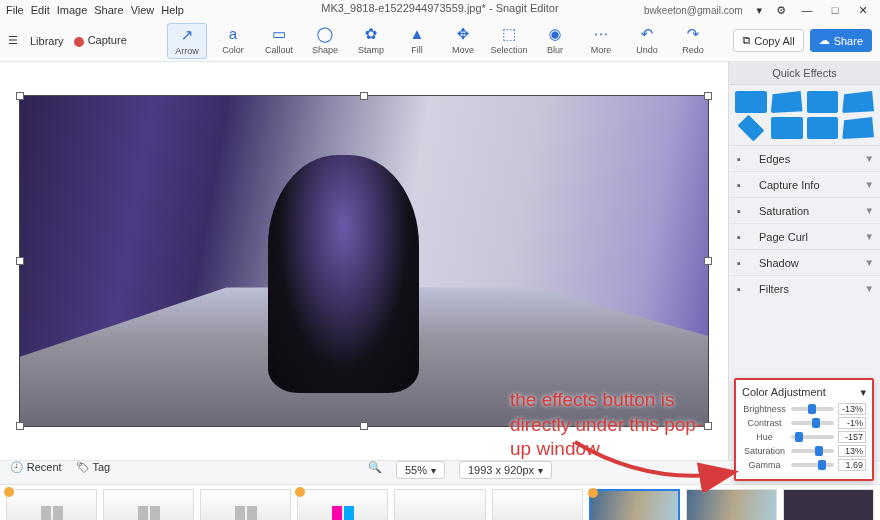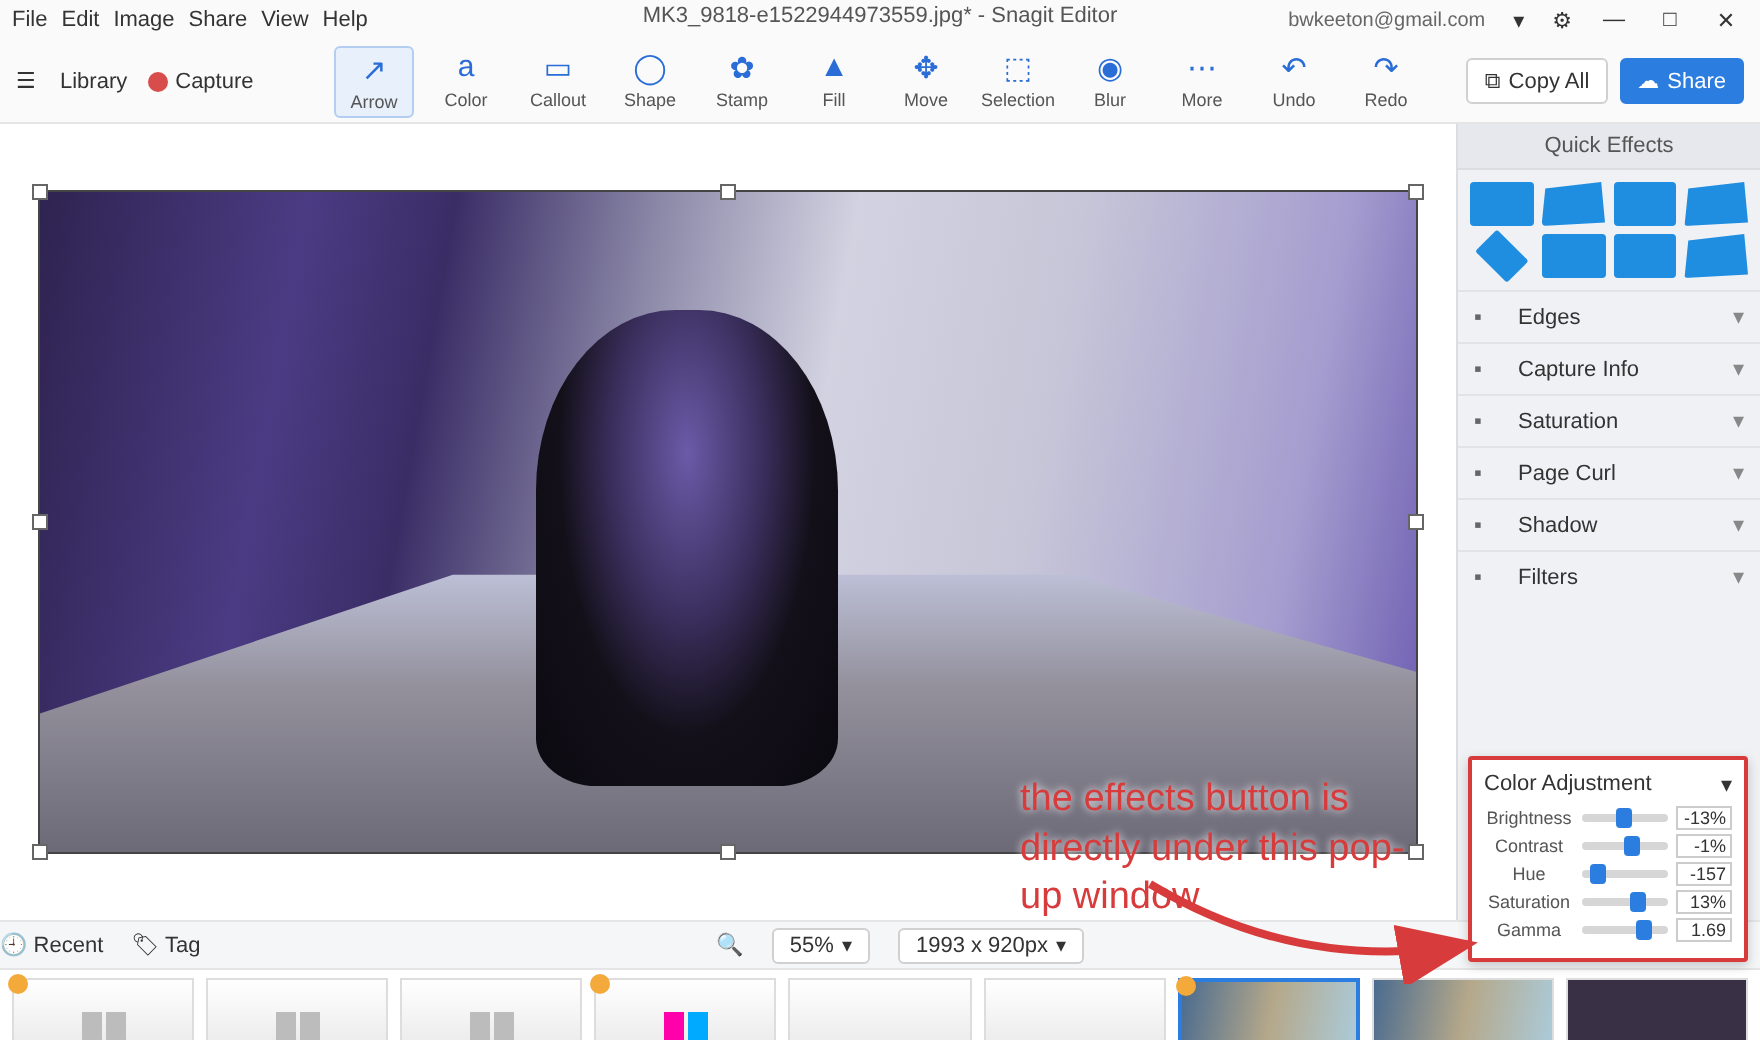--- a/index.html
+++ b/index.html
@@ -35,21 +35,21 @@
 .rails{width:152px;background:#f0f1f5;border-left:1px solid #dcdde2;display:flex;flex-direction:column}
 .panelhdr{text-align:center;padding:5px 4px;background:#e6e8ee;color:#555;font-size:11px;border-bottom:1px solid #dcdde2;position:relative}
 .help{position:absolute;right:6px;top:4px;width:14px;height:14px;border-radius:50%;background:#ccc;color:#fff;font-size:10px;text-align:center;line-height:14px}
 .qegrid{display:grid;grid-template-columns:repeat(4,1fr);gap:4px;padding:6px}
 .qe{height:22px;background:#1f8de0;border-radius:2px}
 .qe.d{transform:rotate(45deg) scale(.7)}
 .qe.t{clip-path:polygon(6% 15%,94% 0,100% 92%,0 100%)}
 .effrow{display:flex;align-items:center;gap:6px;padding:6px 8px;border-top:1px solid #e2e3e8}
 .effrow .ic{width:16px;color:#666}
 .effrow .chev{margin-left:auto;color:#888}
-.bottombar{height:24px;display:flex;align-items:center;gap:14px;padding:0 0;background:#f5f6f8;border-top:1px solid #e5e5e5}
+.bottombar{height:24px;display:flex;align-items:flex-start;gap:14px;padding:0 10px;background:#f5f6f8;border-top:1px solid #e5e5e5}
 .pill{display:inline-flex;align-items:center;gap:4px;padding:2px 8px;border:1px solid #d0d0d0;border-radius:3px;background:#fff;font-size:10px}
 .thumbs{height:56px;background:#fff;display:flex;gap:6px;padding:4px 6px;overflow:hidden;border-top:1px solid #e5e5e5}
 .th{position:relative;width:95px;height:48px;background:#eee;border:1px solid #ddd}
 .th.sel{border:2px solid #2b7de0}
 .th .o{position:absolute;top:-3px;left:-3px;width:10px;height:10px;border-radius:50%;background:#f4a93b}
 .th .cnt{background:linear-gradient(#fff,#e3e3e3);width:100%;height:100%;display:flex;align-items:center;justify-content:center}
 .th .cnt .rects{display:flex;gap:2px}
 .th .cnt .rects div{width:10px;height:14px;background:#bcbcbc}
 .th.photo-th .cnt{background:linear-gradient(100deg,#4a6b8f,#b5a88a,#aaccdd)}
 .th.dark .cnt{background:#3a3045}

